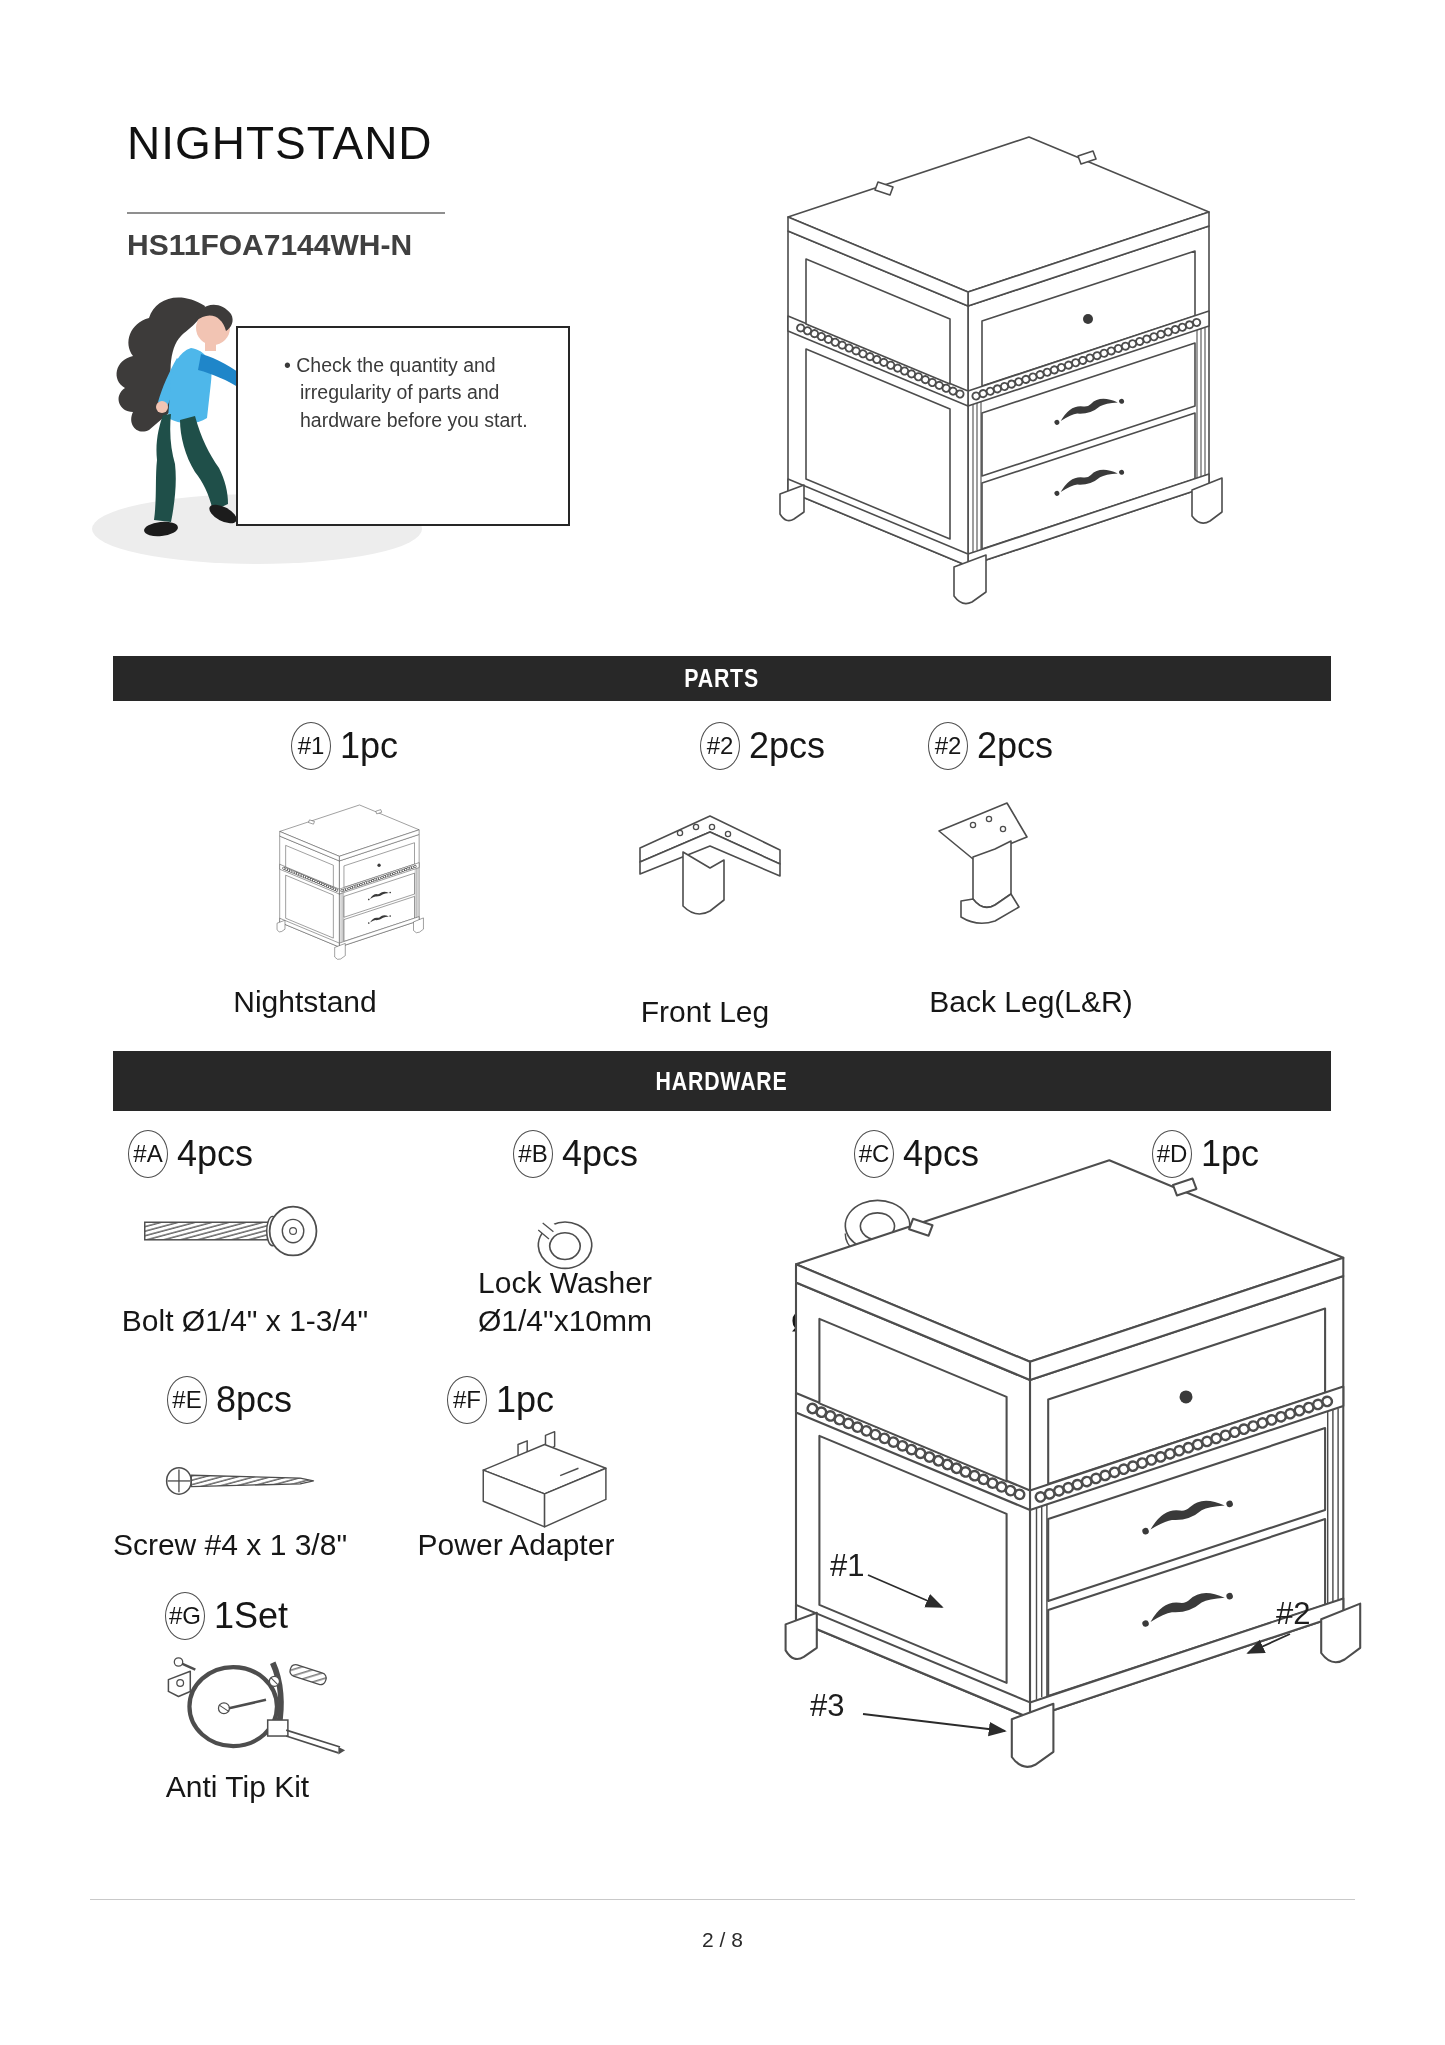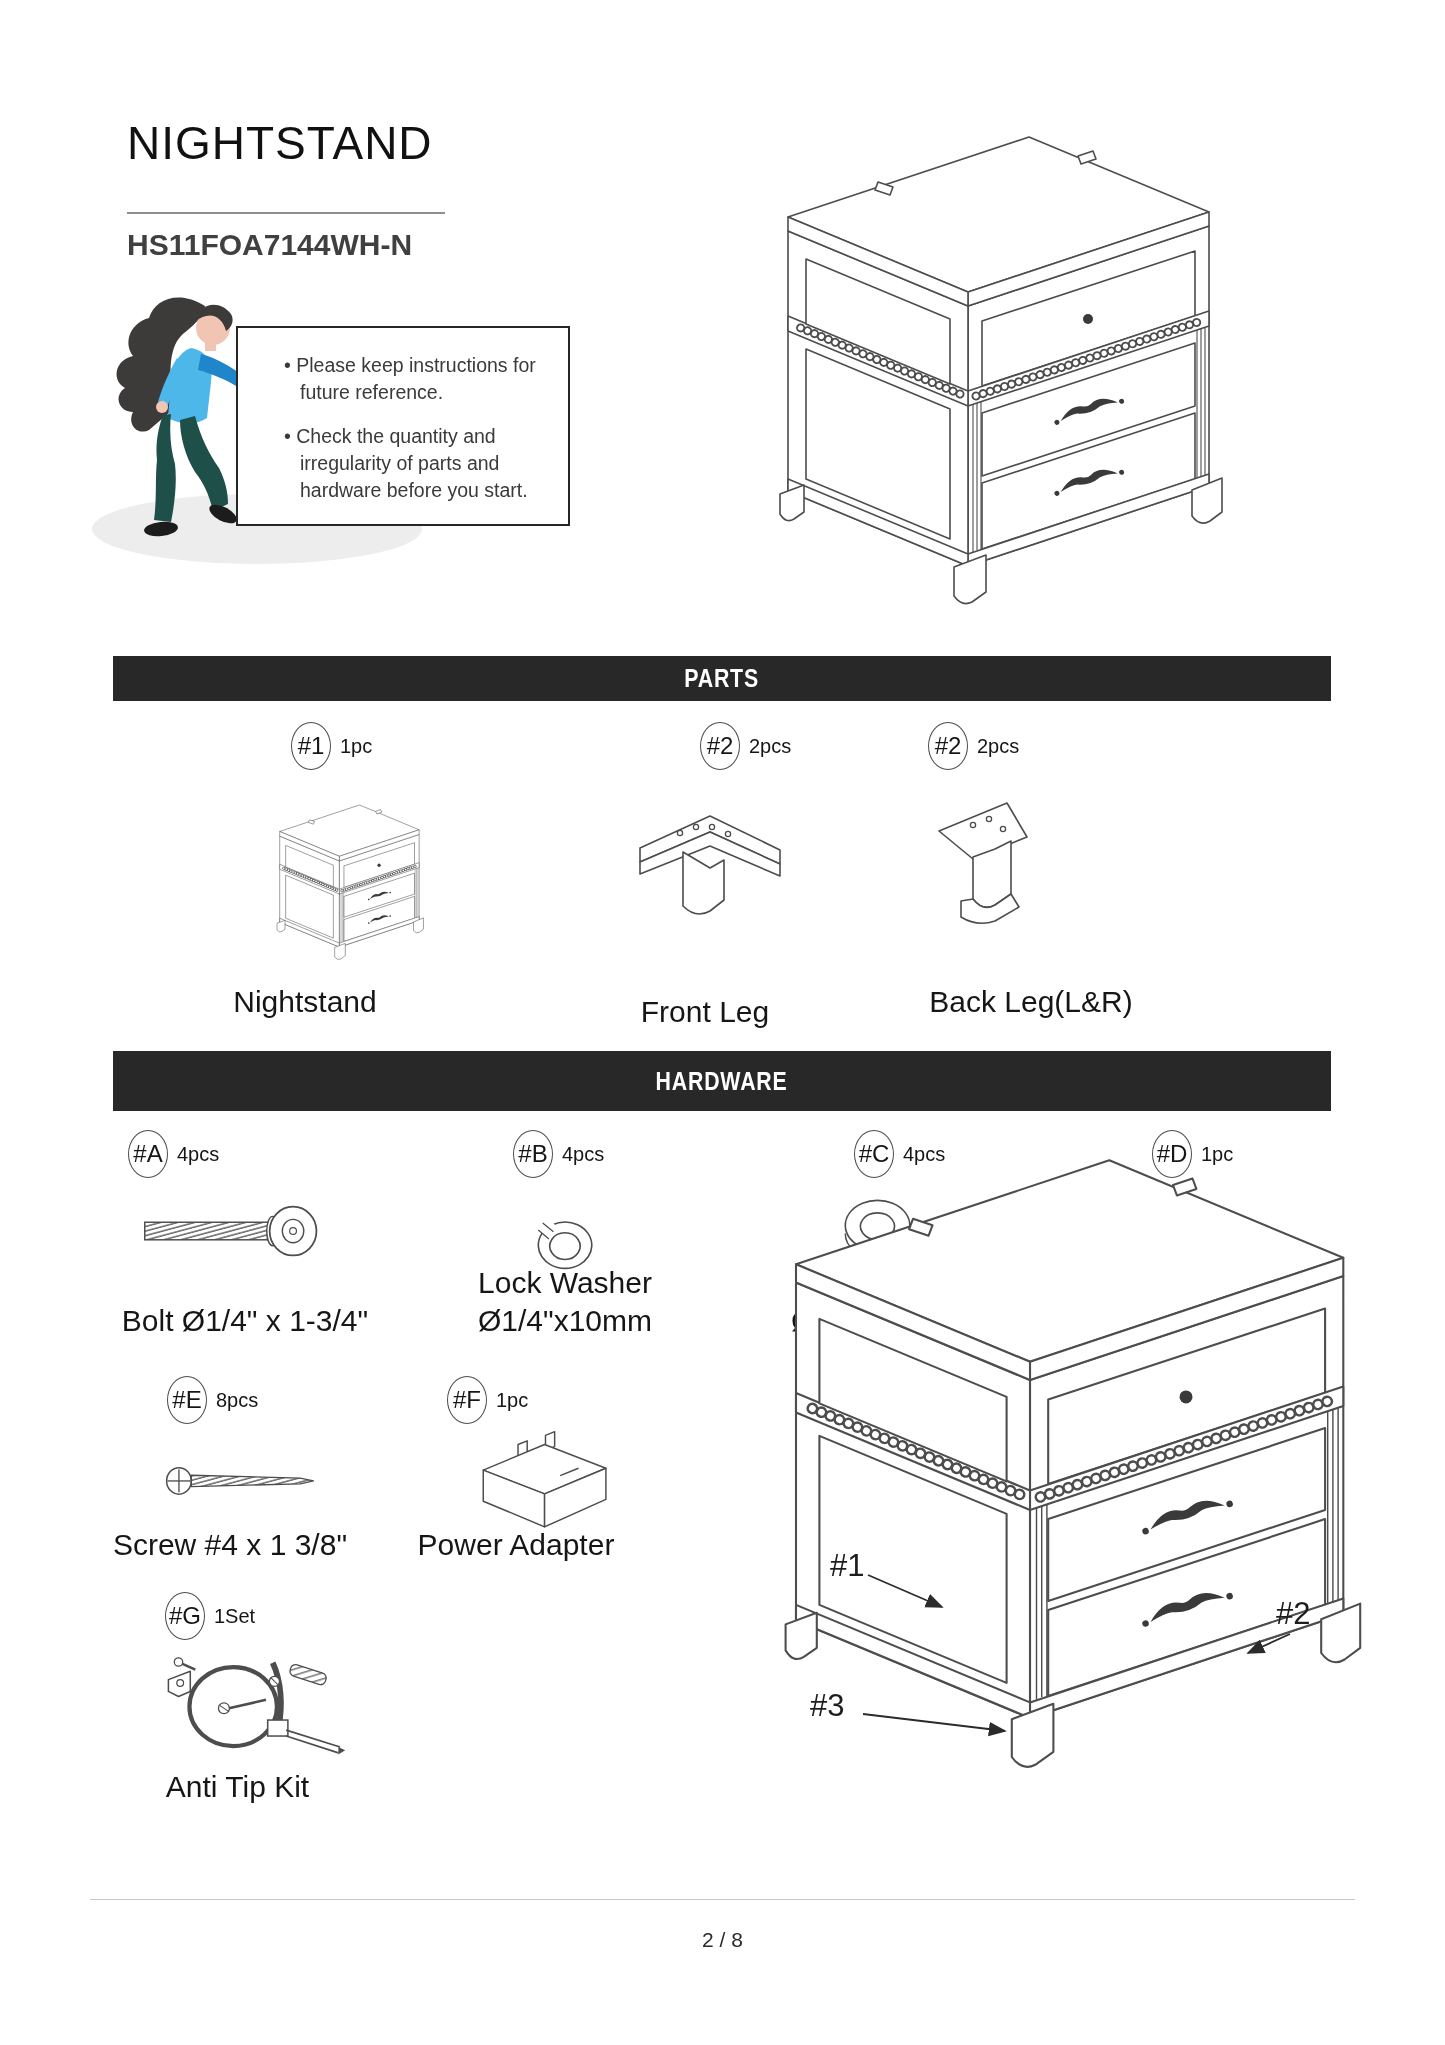--- a/index.html
+++ b/index.html
@@ -26,21 +26,21 @@
   .banner span {
     font-size:26px; font-weight:700; letter-spacing:1px;
     transform:scaleX(0.82); display:inline-block;
   }
   .badge-row { display:flex; align-items:center; gap:9px; }
   .badge {
     width:40px; height:48px; border:1.5px solid #4d4d4d; border-radius:50%;
     display:flex; align-items:center; justify-content:center;
     font-size:24px; color:#161616; background:#fff; box-sizing:border-box;
   }
-  .qty { font-size:20px; color:#161616; }
+  .qty { font-size:36px; color:#161616; }
   .plabel { font-size:30px; color:#161616; text-align:center; white-space:nowrap; }
   .callout { font-size:31px; color:#1d1d1d; }
   .pagenum { width:100%; text-align:center; font-size:21px; color:#2a2a2a; }
   .footer-rule { height:1px; background:#c9c9c9; }
   svg { display:block; }
 </style>
 </head>
 <body>
 
 <svg width="0" height="0" style="position:absolute" aria-hidden="true">
@@ -127,21 +127,20 @@
     <path d="M116,66 C132,70 148,80 161,90 L156,101 C142,92 128,86 113,82 Z" fill="#1f86c9"></path>
     <circle cx="164" cy="97" r="6.5" fill="#f2c4b3"></circle>
     <path d="M86,126 C84,146 86,162 90,176 C92,194 90,214 86,234 L69,232 C72,210 70,190 72,172 C70,154 74,138 78,127 Z" fill="#1f4f49"></path>
     <path d="M110,128 C116,150 124,166 134,180 C140,192 143,204 143,216 L128,223 C124,206 118,194 110,184 C100,168 95,148 95,132 Z" fill="#1f4f49"></path>
     <ellipse cx="76" cy="241" rx="17" ry="7" fill="#1c1c1c" transform="rotate(-6 76 241)"></ellipse>
     <ellipse cx="138" cy="226" rx="15" ry="7" fill="#1c1c1c" transform="rotate(28 138 226)"></ellipse>
   </svg>
 
   <div class="abs notice-box" style="left:236px; top:326px; width:330px; height:196px;">
     <ul class="notice-list">
-      <li>Please keep instructions for future reference.</li>
       <li>Check the quantity and irregularity of parts and hardware before you start.</li>
     </ul>
   </div>
 
   <svg class="abs" style="left:638px; top:86px;" width="640" height="540" viewBox="0 0 640 540">
     <use href="#ns" xlink:href="#ns"></use>
   </svg>
 
   <div class="abs banner" style="left:113px; top:656px; width:1218px;">
     <span>PARTS</span>

